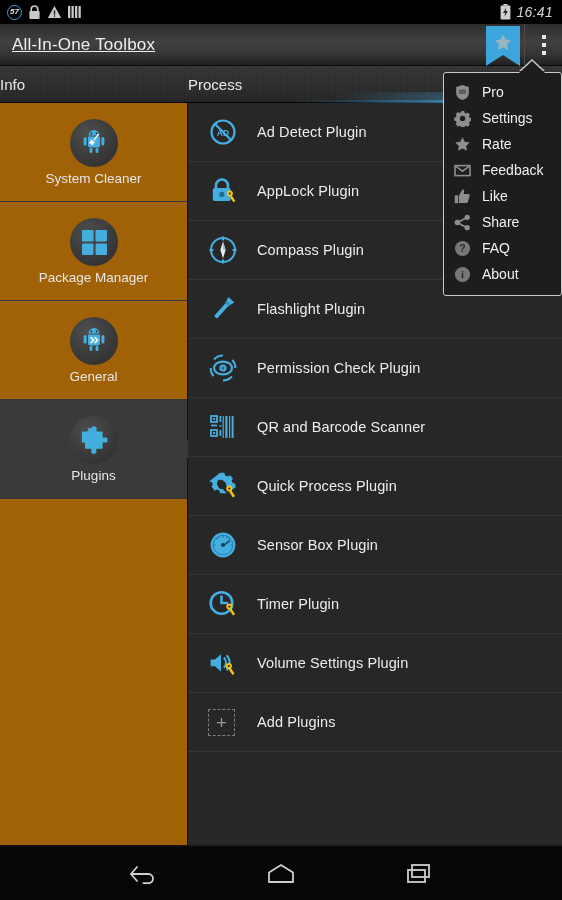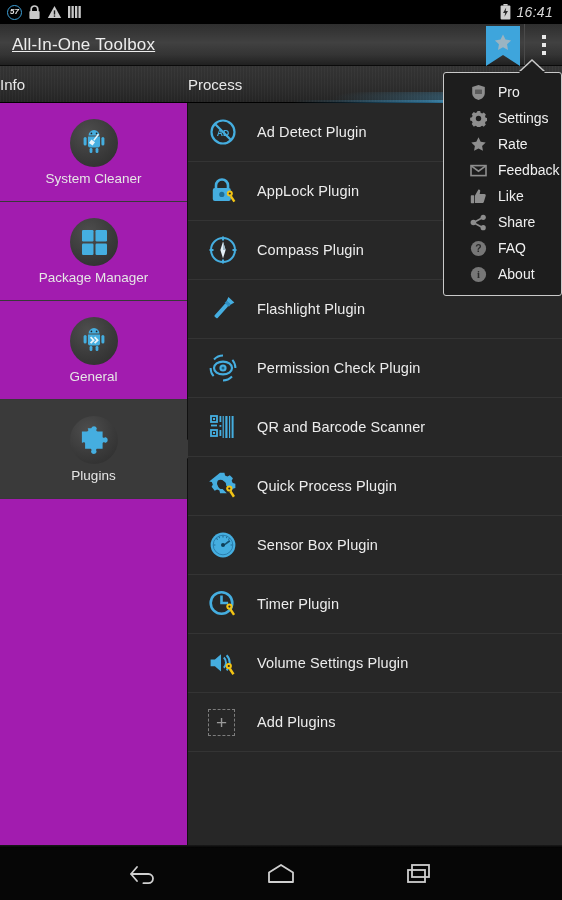--- a/index.html
+++ b/index.html
@@ -67,21 +67,21 @@
     background:radial-gradient(ellipse at 88% 30%, rgba(70,175,230,.55) 0%, rgba(70,175,230,0) 70%);
     pointer-events:none;
   }
 
   
   #content { position:absolute; left:0; top:103px; width:562px; height:742px; background:#232323; }
 
   
   #sidebar {
     position:absolute; left:0; top:0; width:188px; height:742px;
-    background:#a21caf; border-right:1px solid #111;
+    background:#a16207; border-right:1px solid #111;
   }
   .side-item {
     position:relative; height:99px; display:flex; flex-direction:column;
     align-items:center; justify-content:center; gap:4px;
     border-bottom:1px solid #383838;
   }
   .side-item.selected { background:#3a3a3a; }
   .side-item.selected:after {
     content:""; position:absolute; right:-9px; top:38px;
     border-top:11px solid transparent; border-bottom:11px solid transparent;
@@ -113,21 +113,21 @@
     position:absolute; left:443px; top:72px; width:119px; height:224px;
     background:#1d1d1d; border:1.5px solid #c9c9c9; border-radius:3px;
     z-index:40; padding:6px 0;
   }
   #menu-caret {
     position:absolute; left:519px; top:61px; width:0; height:0; z-index:41;
     border-left:13px solid transparent; border-right:13px solid transparent;
     border-bottom:12px solid #1d1d1d;
     filter:drop-shadow(0 -1.5px 0 #c9c9c9);
   }
-  .menu-item { height:26px; display:flex; align-items:center; padding-left:9px; gap:10px;margin-left:16px; }
+  .menu-item { height:26px; display:flex; align-items:center; padding-left:9px; gap:10px; }
   .menu-label { color:#f0f0f0; font-size:14px; }
   .menu-ico { width:19px; height:19px; display:flex; align-items:center; justify-content:center; }
 
   
   #navbar {
     position:absolute; left:0; top:848px; width:562px; height:52px;
     background:#060606; display:flex; align-items:center; justify-content:center; gap:82px;
   }
   .nav-btn { width:56px; height:40px; display:flex; align-items:center; justify-content:center; }
   #navshadow { position:absolute; left:0; top:845px; width:562px; height:3px;

